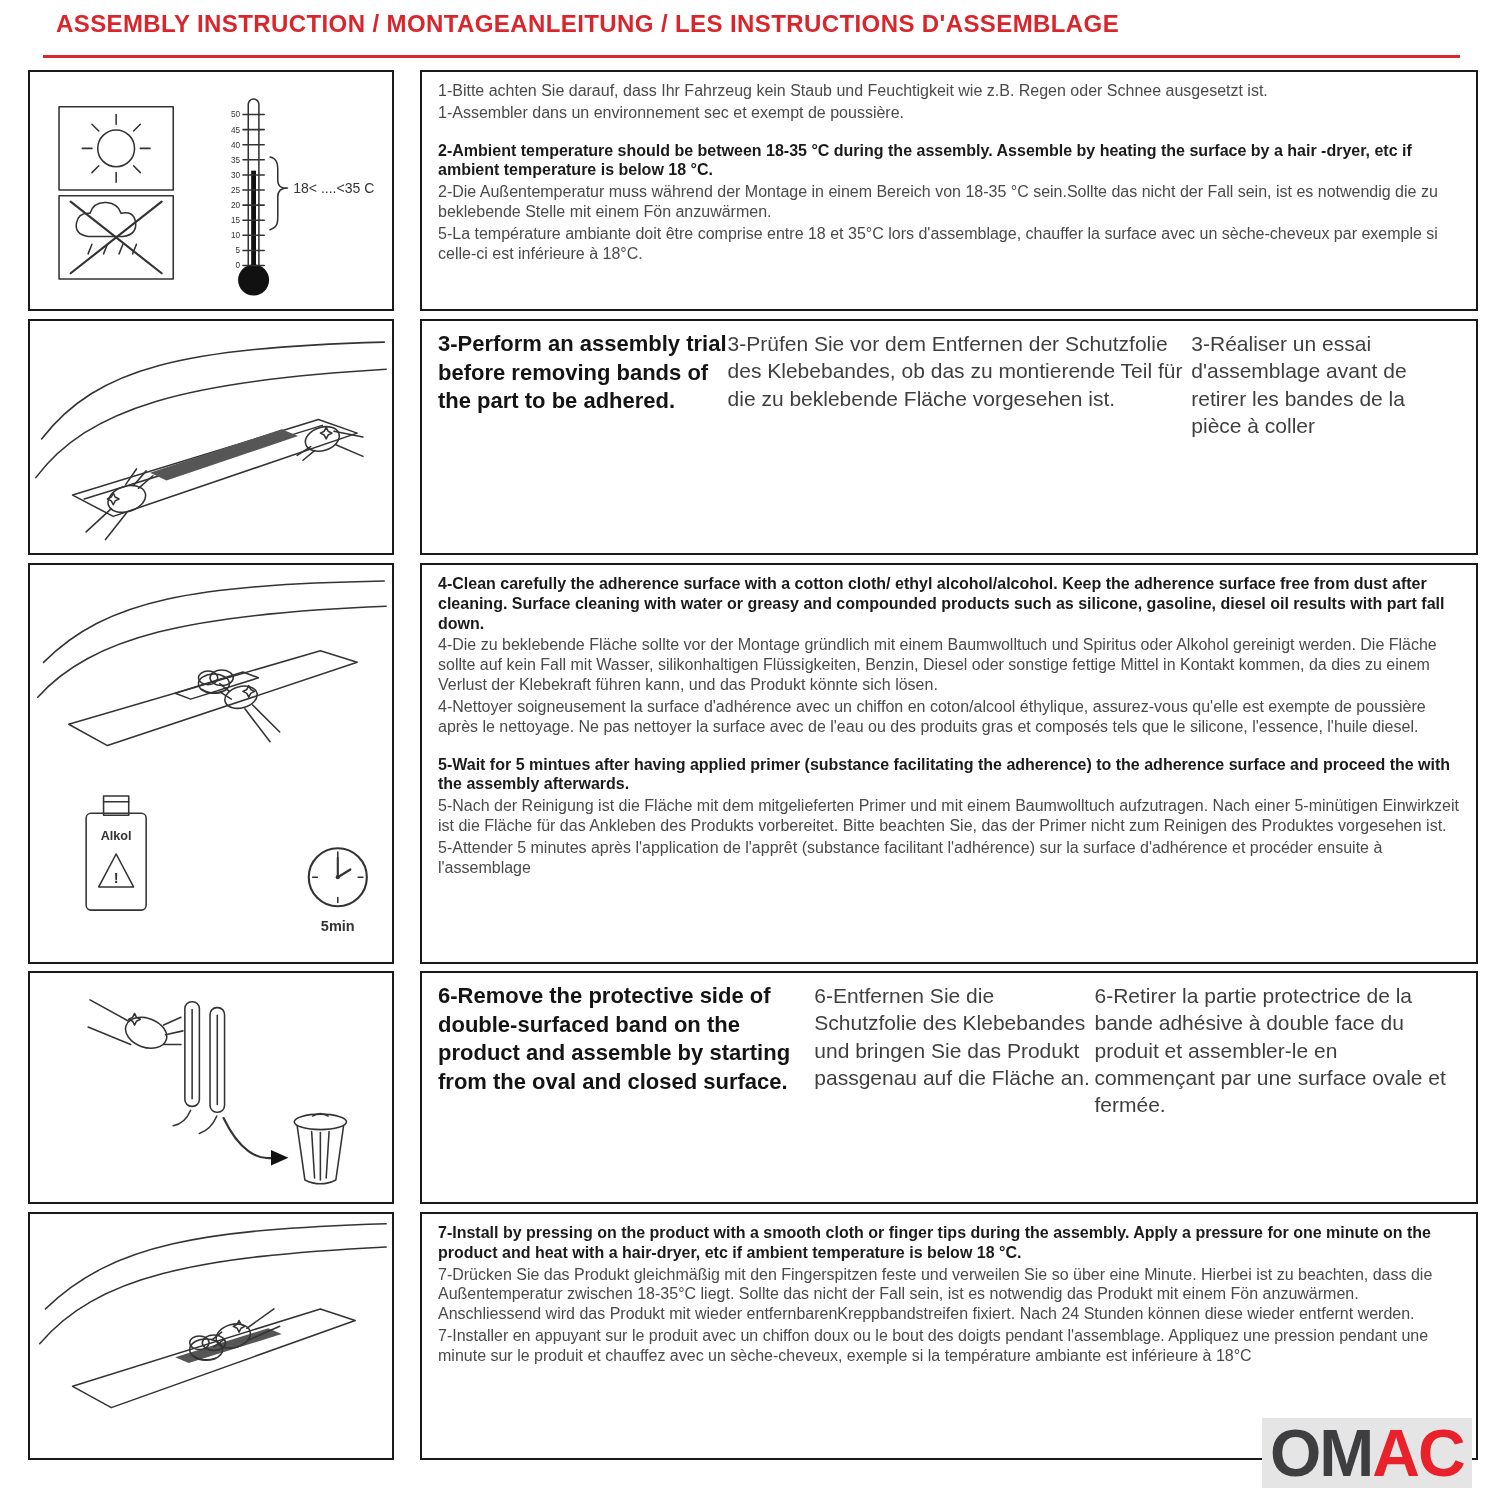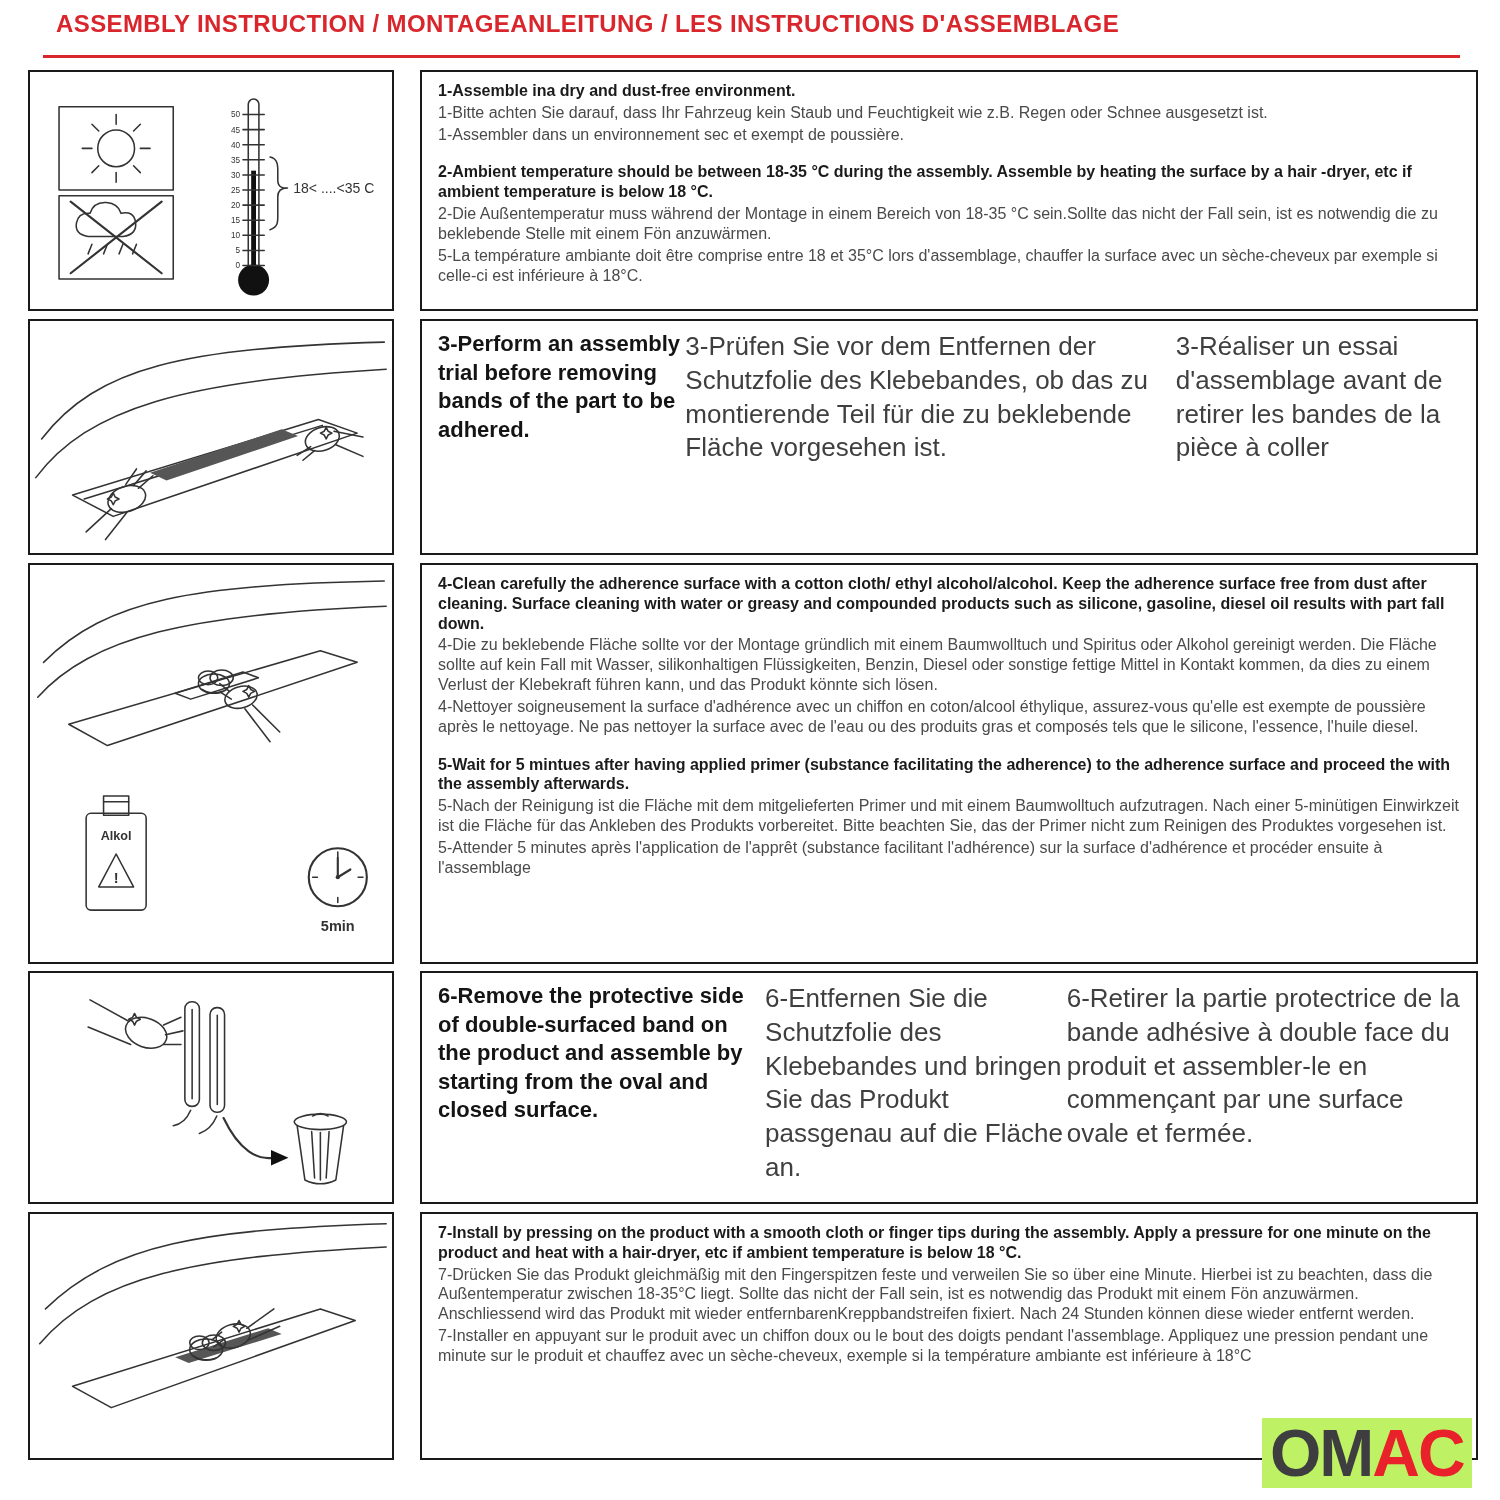--- a/index.html
+++ b/index.html
@@ -10,29 +10,29 @@
   .imgbox{left:28px;width:366px;}
   .textbox{left:420px;width:1058px;padding:9px 16px;}
   .r1{top:70px;height:241px;}
   .r2{top:319px;height:236px;}
   .r3{top:563px;height:401px;}
   .r4{top:971px;height:233px;}
   .r5{top:1212px;height:248px;}
   .t-small p{font-size:16px;line-height:1.24;margin:0 0 2px 0;color:#4a4a4a;}
   .t-small p.b{font-weight:700;color:#1b1b1b;}
   .t-big{display:flex;flex-direction:row;justify-content:center;}
-  .t-big p{font-size:26px;line-height:1.3;margin:0 0 2px 0;color:#3f3f3f;}
+  .t-big p{font-size:21px;line-height:1.3;margin:0 0 2px 0;color:#3f3f3f;}
   .t-big p.b{font-size:22px;font-weight:700;color:#141414;margin-bottom:5px;}
   .gap{margin-top:18px !important;}
   .illus{width:100%;height:100%;display:block;}
   svg text{font-family:"Liberation Sans",sans-serif;fill:#333;}
   .ln{fill:none;stroke:#333;stroke-width:1.6;stroke-linecap:round;stroke-linejoin:round;}
   .ln2{fill:none;stroke:#333;stroke-width:2.2;stroke-linecap:round;stroke-linejoin:round;}
   .dark{fill:#565656;stroke:none;}
-  .logo{position:absolute;left:1262px;top:1418px;font-size:66px;font-weight:900;letter-spacing:-2px;line-height:1;background:#bef264;padding:2px 8px;}
+  .logo{position:absolute;left:1262px;top:1418px;font-size:66px;font-weight:900;letter-spacing:-2px;line-height:1;background:#e5e5e5;padding:2px 8px;}
   .logo .om{color:#3e3e40;}
   .logo .ac{color:#e8212a;}
 </style>
 </head>
 <body>
 
 <div class="title">ASSEMBLY INSTRUCTION / MONTAGEANLEITUNG / LES INSTRUCTIONS D'ASSEMBLAGE</div>
 <div class="rule"></div>
 
 <div class="box imgbox r1">
@@ -87,21 +87,20 @@
       <line x1="220" y1="182.4" x2="242" y2="182.4" class="ln"></line>
         <text x="217" y="185.4" font-size="8.5" text-anchor="end">5</text>
       <line x1="220" y1="198" x2="242" y2="198" class="ln"></line>
         <text x="217" y="201" font-size="8.5" text-anchor="end">0</text>
       <path class="ln" d="M248,86 C257,88 256,96 256,104 L256,110 C256,118 262,118 266,118 C262,118 256,119 256,127 L256,144 C256,152 257,158 248,161"></path>
       <text x="272" y="123" font-size="14.5" fill="#222">18&lt; ....&lt;35 C</text>
     </g>
   </svg>
 </div>
 <div class="box textbox t-small r1">
-  <p class="b">1-Assemble ina dry and dust-free environment.</p>
   <p>1-Bitte achten Sie darauf, dass Ihr Fahrzeug kein Staub und Feuchtigkeit wie z.B. Regen oder Schnee ausgesetzt ist.</p>
   <p>1-Assembler dans un environnement sec et exempt de poussière.</p>
   <p class="b gap">2-Ambient temperature should be between 18-35 °C  during the assembly. Assemble by heating the surface by a hair -dryer, etc if ambient temperature is below 18 °C.</p>
   <p>2-Die Außentemperatur muss während der Montage in einem Bereich von 18-35 °C  sein.Sollte das nicht der Fall sein, ist es notwendig die zu beklebende Stelle mit einem Fön anzuwärmen.</p>
   <p>5-La température ambiante doit être comprise entre 18 et 35°C lors d'assemblage, chauffer la surface avec un sèche-cheveux par exemple si celle-ci est inférieure à 18°C.</p>
 </div>
 
 <div class="box imgbox r2">
   <svg class="illus" viewBox="0 0 374 236">
     <path class="ln" d="M12,120 C70,45 160,26 366,20"></path>

